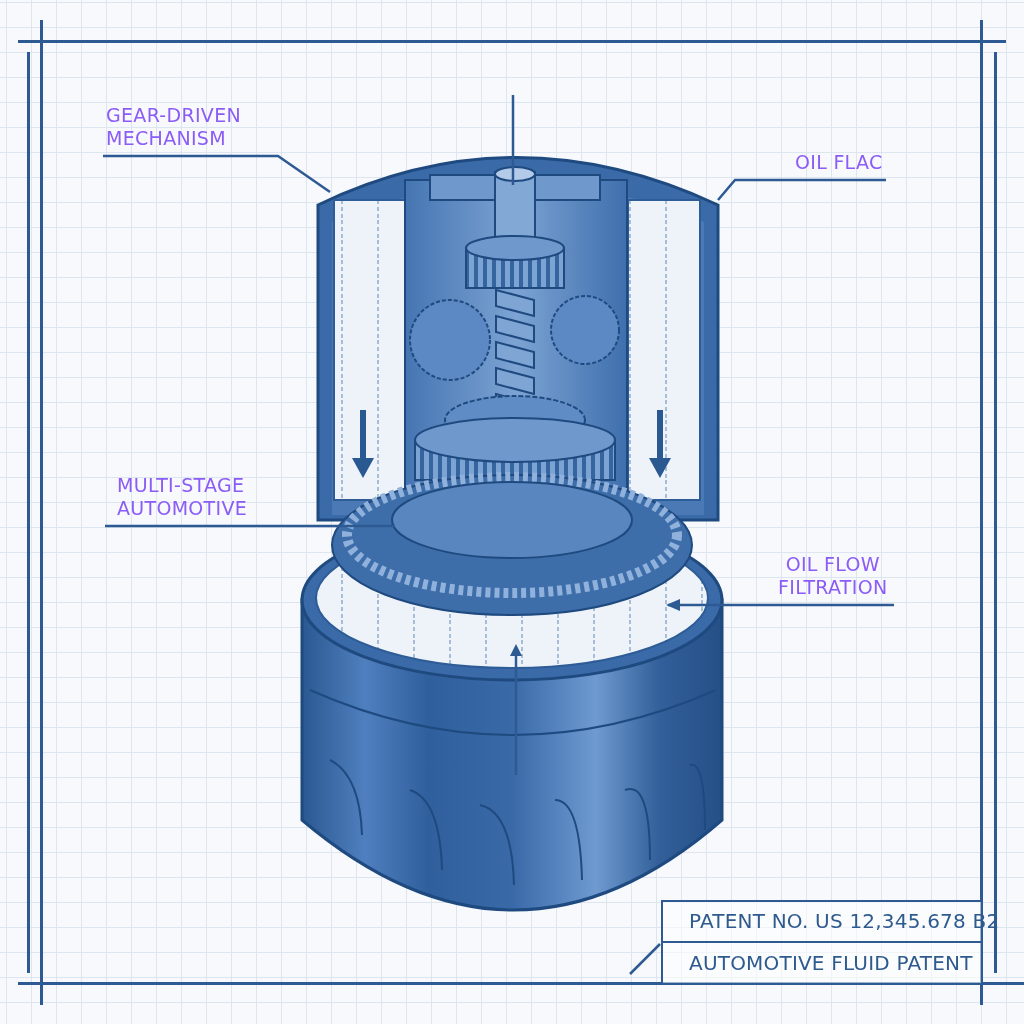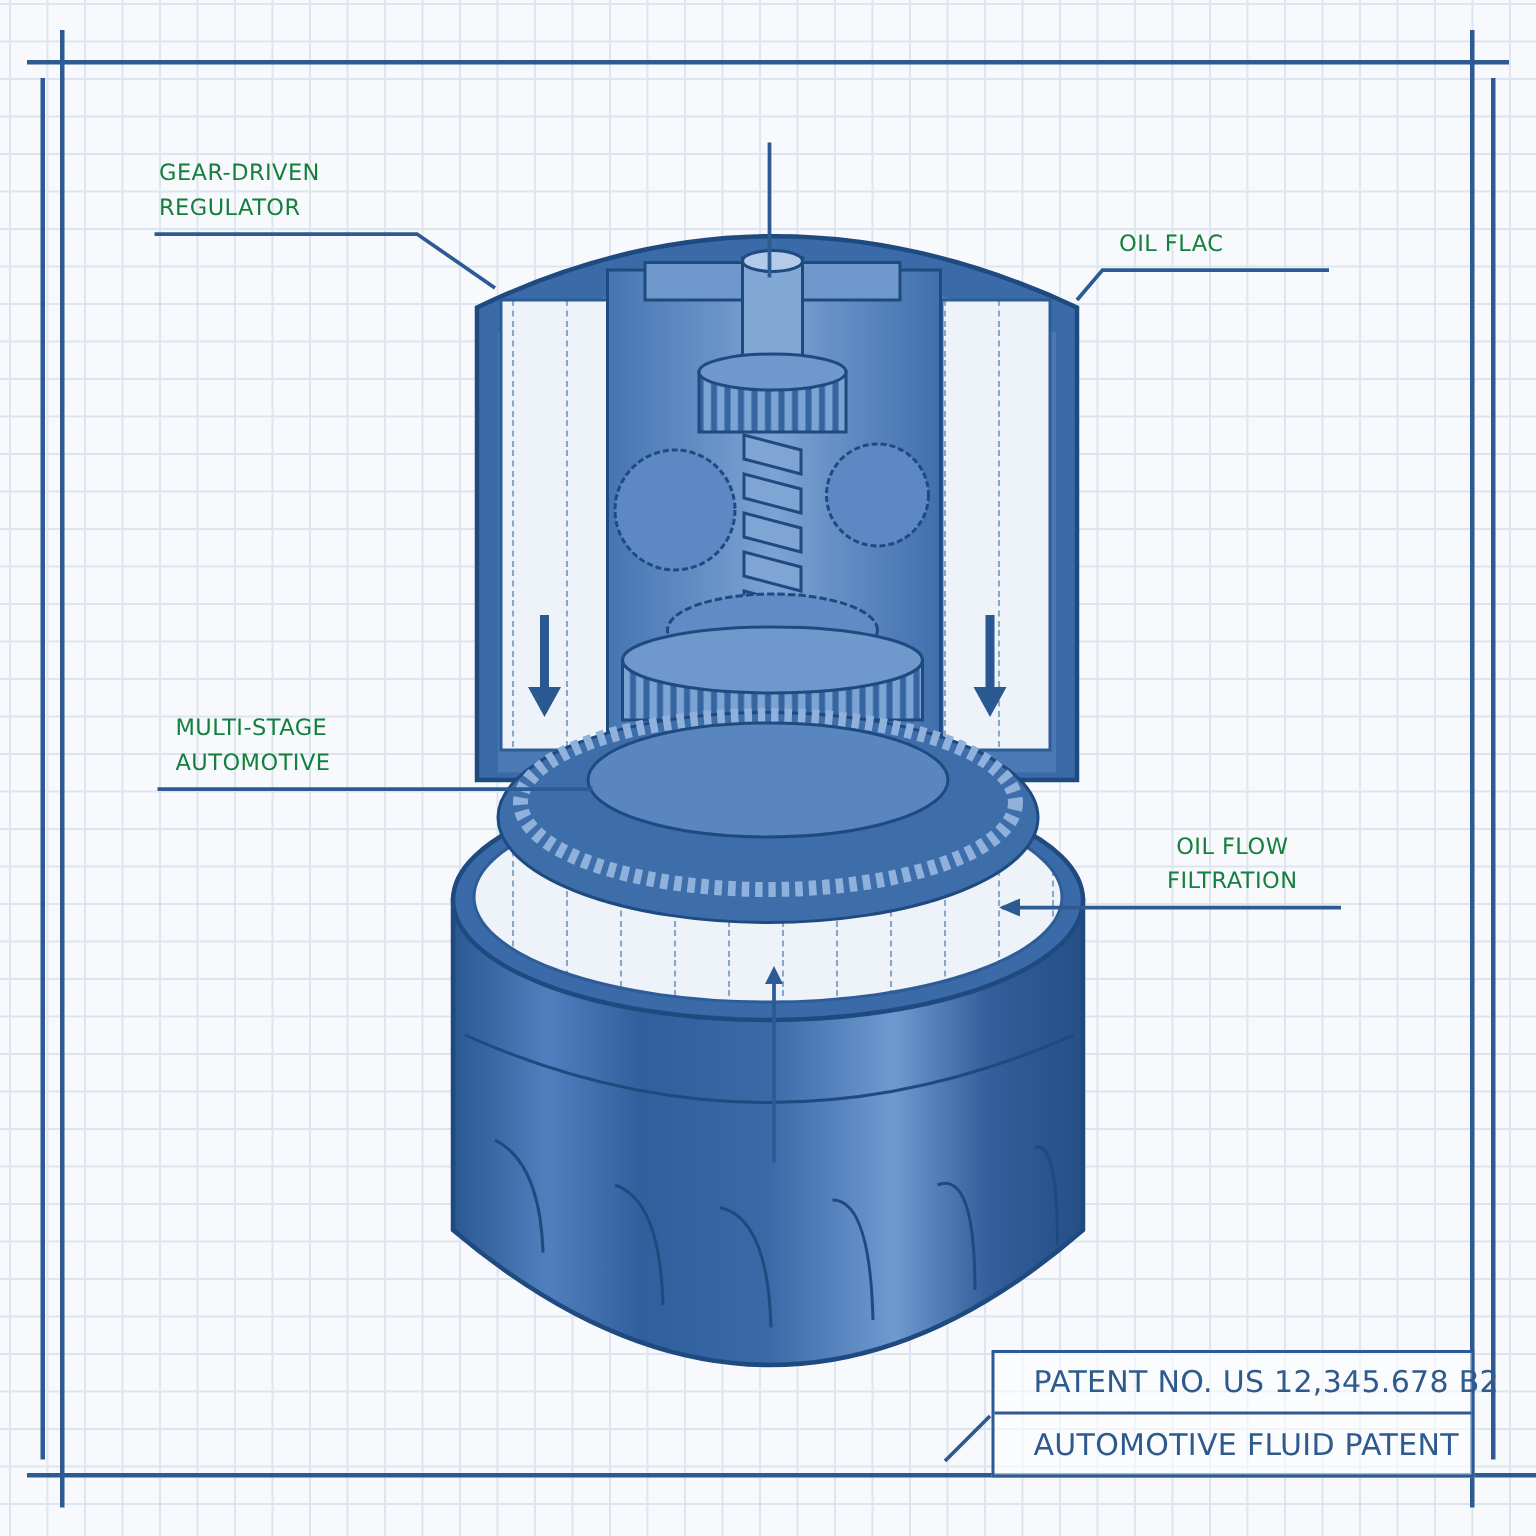--- a/index.html
+++ b/index.html
@@ -8,21 +8,21 @@
     background-color:#f7f9fc;
     background-image:
       linear-gradient(to right, #dde5ef 1px, transparent 1px),
       linear-gradient(to bottom, #dde5ef 1px, transparent 1px);
     background-size:25px 25px;
     background-position:6px 2px;
     font-family:"DejaVu Sans", "Liberation Sans", sans-serif;
   }
   .frame-line { position:absolute; background:#2e5a93; }
   .label {
-    position:absolute; color:#15803d; font-size:15px; line-height:23px;
+    position:absolute; color:#8b5cf6; font-size:19px; line-height:23px;
     letter-spacing:0.3px;
   }
   svg.art { position:absolute; left:0; top:0; }
   .title-block {
     position:absolute; left:661px; top:900px; width:318px;
     border:2px solid #2e5a93; background:rgba(255,255,255,0.55);
   }
   .tb-row {
     height:39px; line-height:39px; color:#2f5a8e; font-size:20px;
     padding-left:26px; white-space:nowrap; letter-spacing:0.2px;
@@ -138,23 +138,23 @@
     <polyline points="630,974 660,944"></polyline>
   </g>
   <g fill="#2e5a93">
     <path d="M666 605 L 680 599 L 680 611 Z"></path>
     <path d="M516 644 L 510 656 L 522 656 Z"></path>
   </g>
 </svg>
 
 <div class="label" style="left:106px; top:104px;">
   <div>GEAR-DRIVEN</div>
-  <div>REGULATOR</div>
+  <div>MECHANISM</div>
 </div>
-<div class="label" style="left:746px; top:151px;">
+<div class="label" style="left:795px; top:151px;">
   <div>OIL FLAC</div>
 </div>
 <div class="label" style="left:117px; top:474px;">
   <div>MULTI-STAGE</div>
   <div>AUTOMOTIVE</div>
 </div>
 <div class="label" style="left:778px; top:553px;text-align:center;">
   <div>OIL FLOW</div>
   <div>FILTRATION</div>
 </div>

